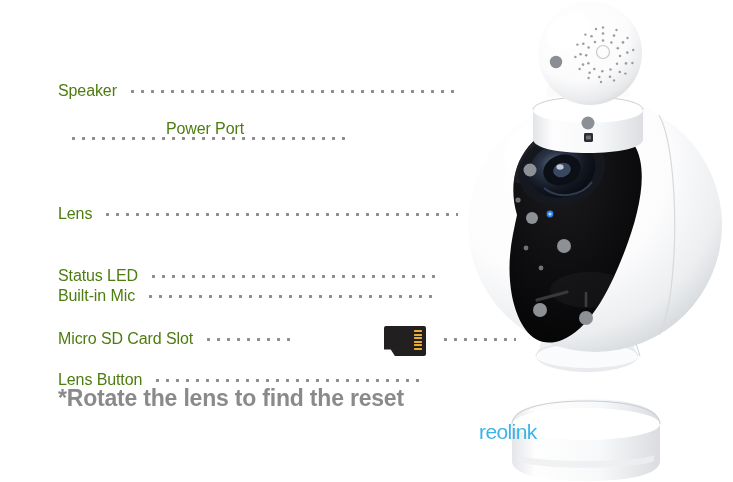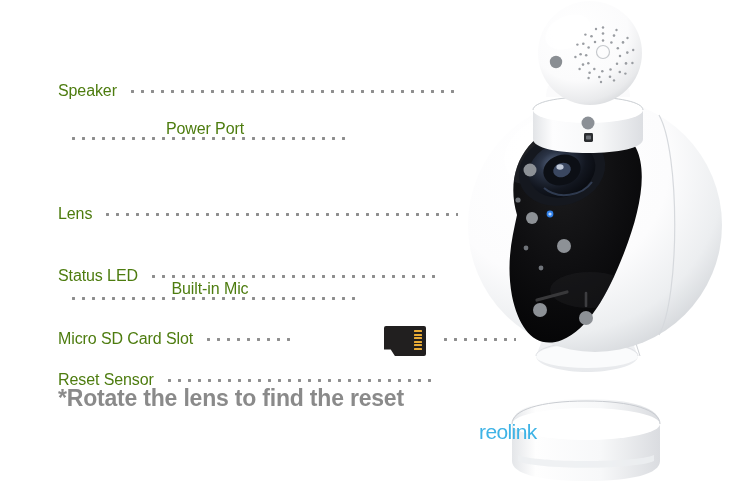--- a/index.html
+++ b/index.html
@@ -289,32 +289,32 @@
   <div class="callout" style="top:199px;">
     <span class="callout-label">Lens</span>
     <span class="leader" style="width:352px;"></span>
   </div>
 
   <div class="callout" style="top:241px;margin-top:20px;">
     <span class="callout-label">Status LED</span>
     <span class="leader" style="width:290px;"></span>
   </div>
 
-  <div class="callout" style="top:281px;flex-direction:column;">
+  <div class="callout" style="top:281px;">
     <span class="callout-label">Built-in Mic</span>
     <span class="leader" style="width:290px;"></span>
   </div>
 
   <div class="callout" style="top:324px;">
     <span class="callout-label">Micro SD Card Slot</span>
     <span class="leader" style="width:88px;"></span>
   </div>
 
   <div class="callout" style="top:365px;">
-    <span class="callout-label">Reset Sensor</span>
+    <span class="callout-label">Lens Button</span>
     <span class="leader" style="width:268px;"></span>
   </div>
 
   <span class="leader" style="position:absolute;left:430px;top:338px;width:72px;"></span>
 
   <div class="sdcard">
     <div class="sd-body"></div>
     <div class="sd-pads">
       <i></i>
         <i></i>

